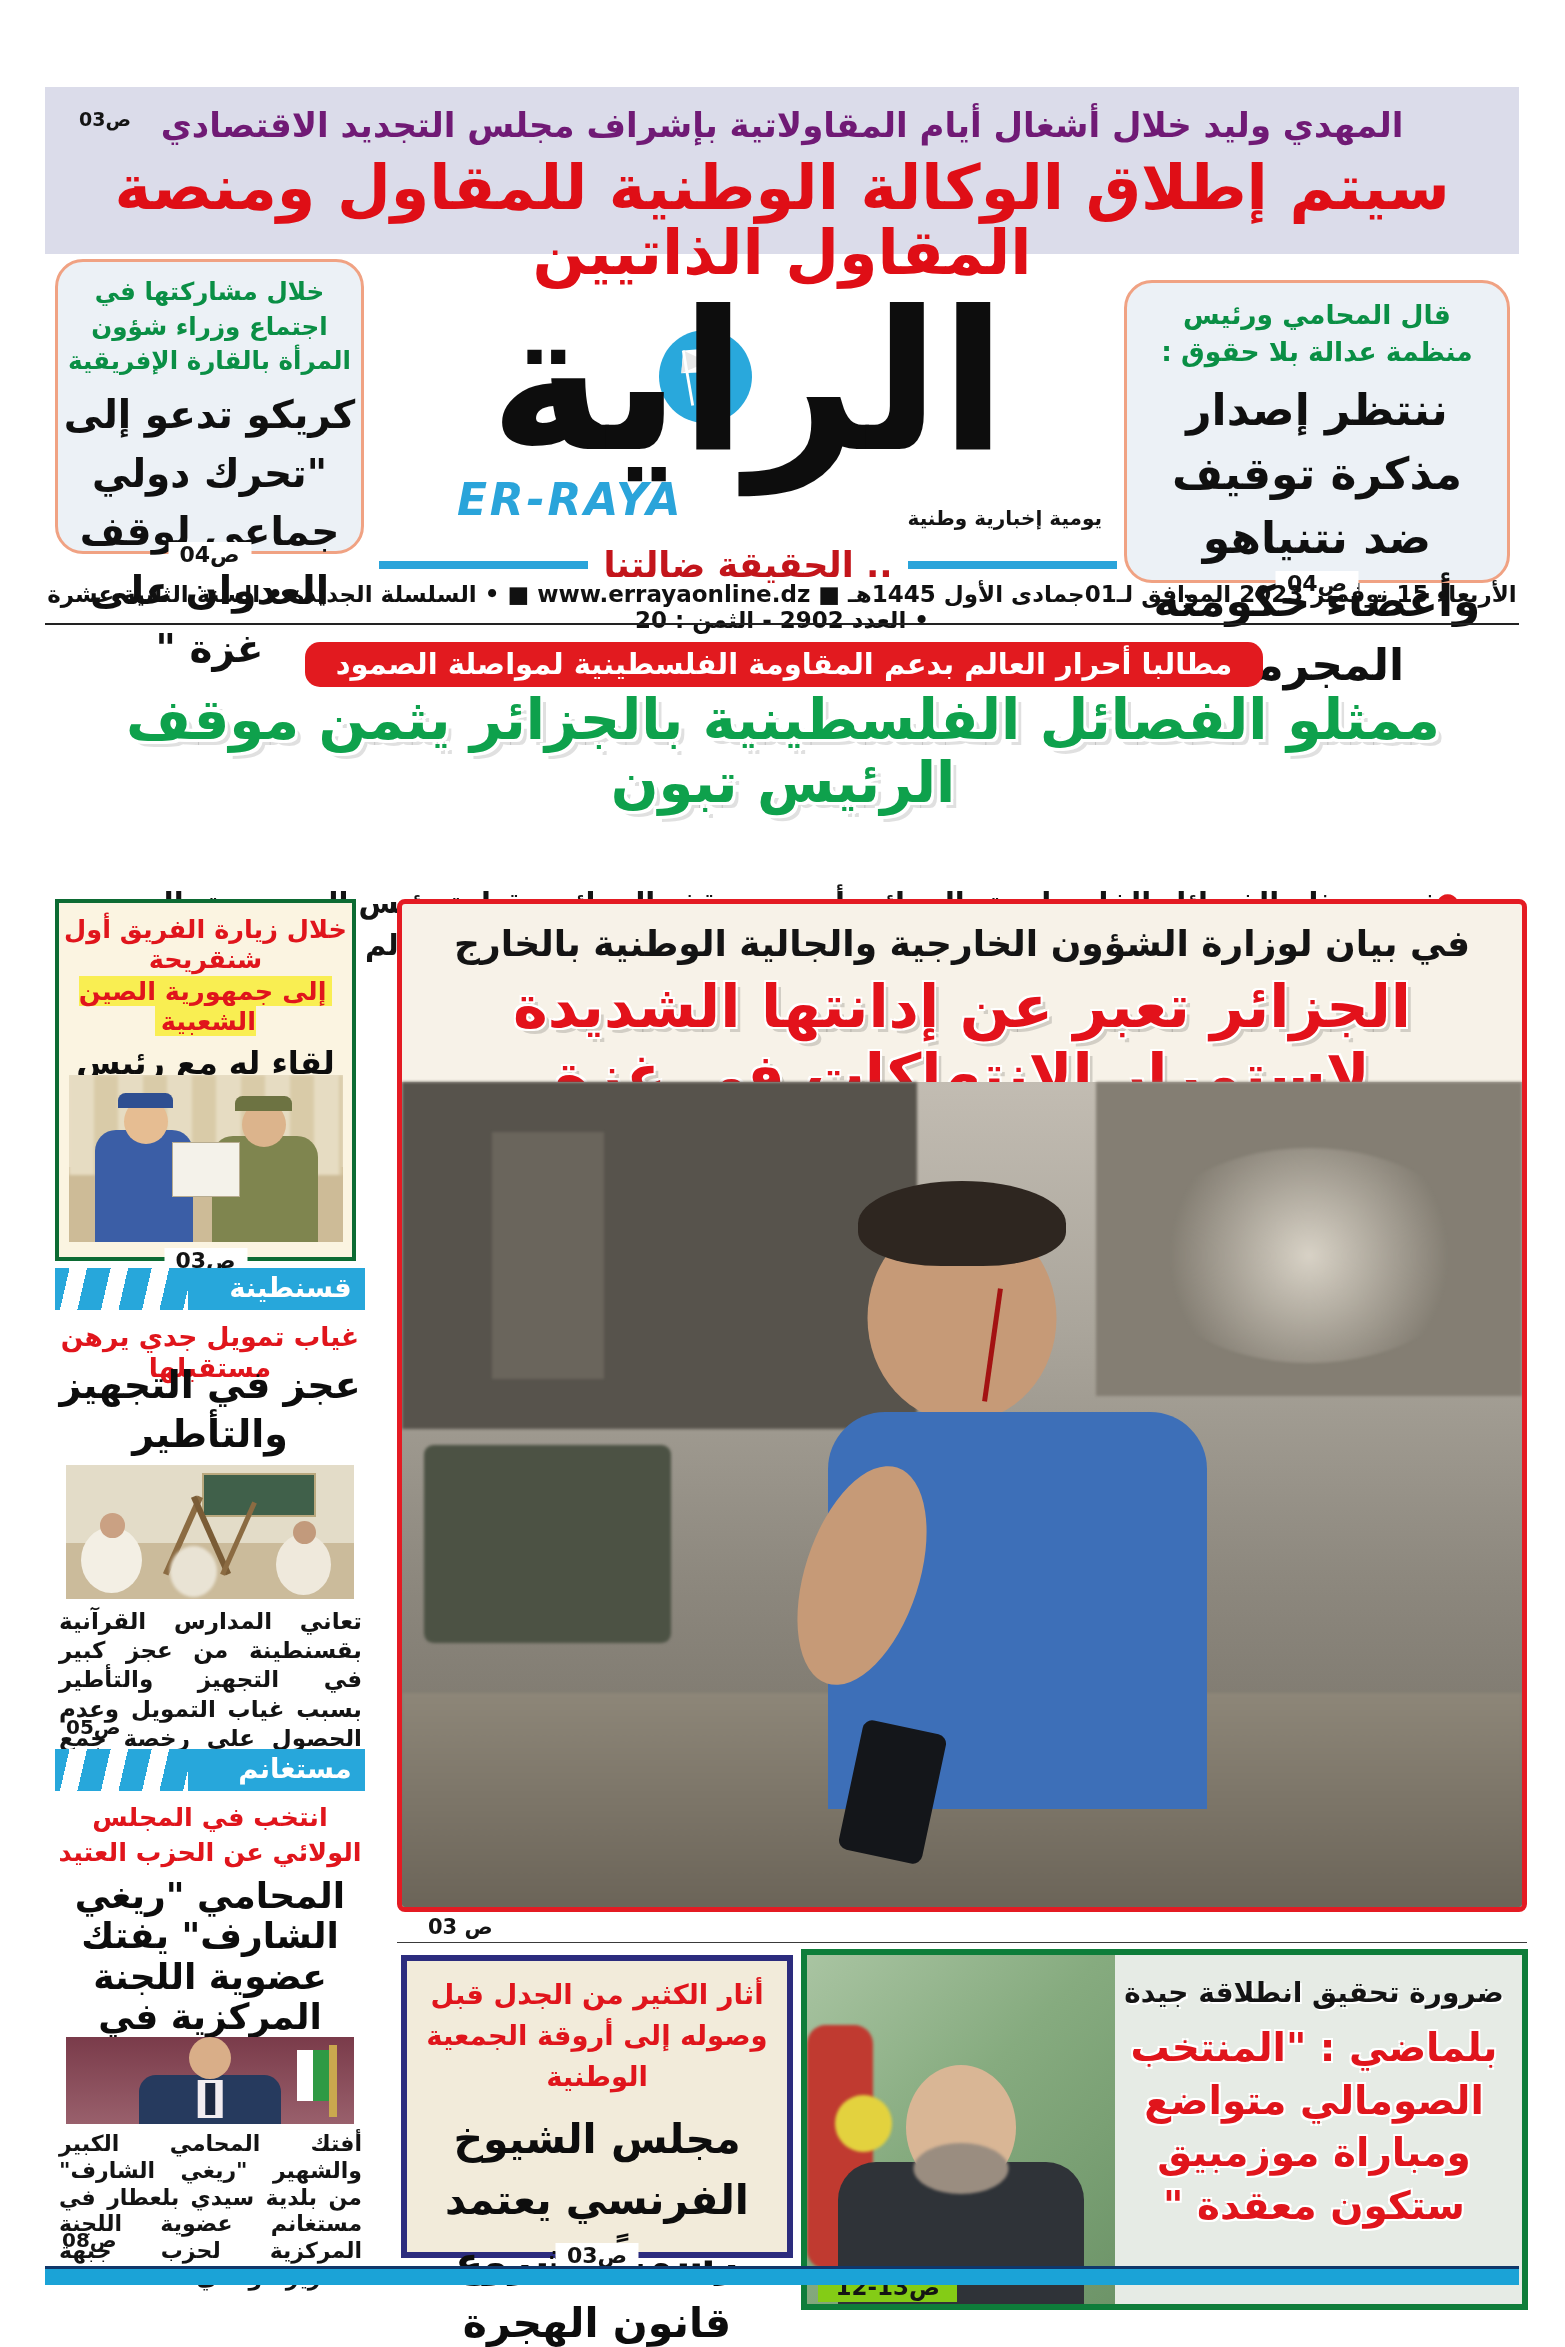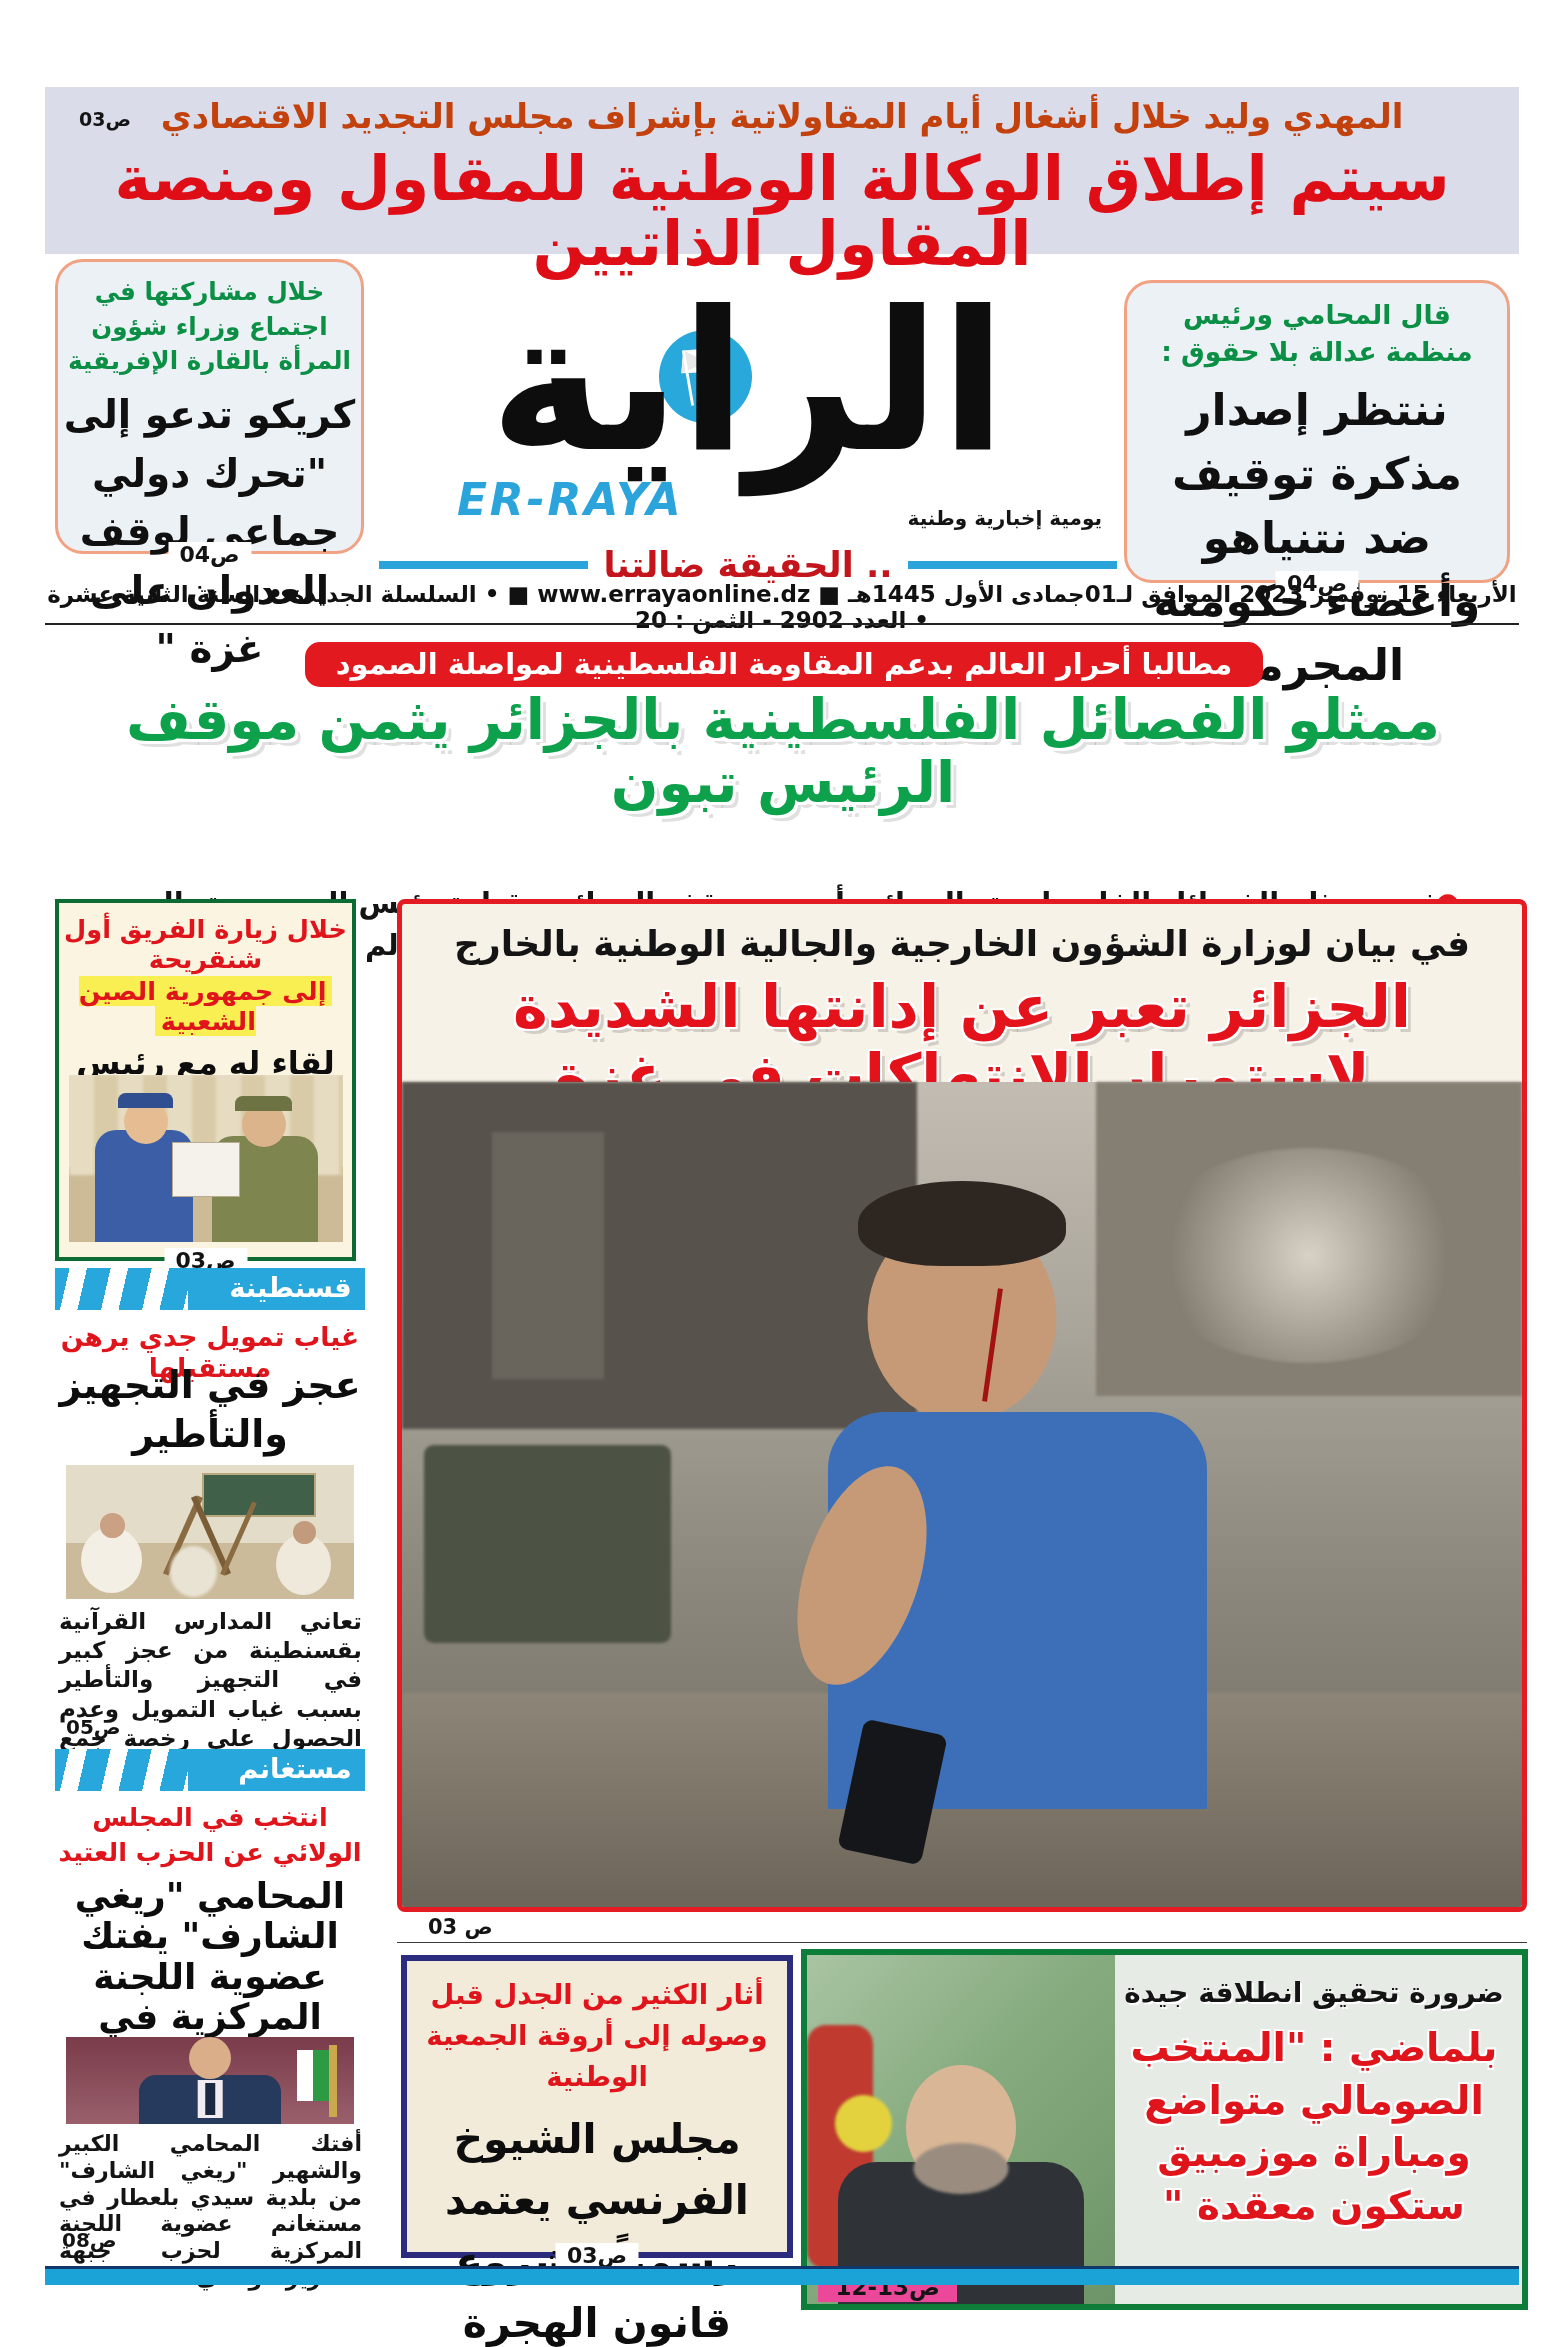--- a/index.html
+++ b/index.html
@@ -6,21 +6,21 @@
   html,body { background:#ffffff; }
   body {
     width:1565px; height:2348px; position:relative;
     font-family:"DejaVu Sans", sans-serif; font-weight:bold;
     direction:rtl; overflow:hidden; color:#141414;
   }
   .abs { position:absolute; }
 
   
   .top-strip { left:45px; top:87px; width:1474px; height:167px; background:#dbdcea; }
-  .top-kicker { padding-top:9px; font-size:34px; text-align:center; color:#c2410c; }
+  .top-kicker { padding-top:18px; font-size:34px; text-align:center; color:#701a75; }
   .top-pref { position:absolute; left:34px; top:21px; font-size:19px; }
   .top-headline { margin-top:9.5px; font-size:62px; line-height:1.05; text-align:center; color:#df0e16; letter-spacing:-0.9px; }
 
   
   .side-box { border:3.8px solid #f0a283; border-radius:28px; background:#ecf1f6; }
   .green-kicker { color:#0a8f45; font-size:24.6px; text-align:center; line-height:1.4; padding:13.2px 9.5px 0; }
   .side-headline { font-size:39px; text-align:center; line-height:1.5; padding:7.6px 5.7px 0; color:#101010; }
   .chip { position:absolute; bottom:-16px; left:50%; transform:translateX(-50%);
           background:#ffffff; padding:0 11.4px; font-size:22px; white-space:nowrap; }
   .left-top-box  { left:55px;  top:259px; width:309px; height:295px; }
@@ -103,21 +103,21 @@
   .senate-headline { margin-top:11.4px; font-size:41px; text-align:center; line-height:1.5; color:#0d0d0d; }
 
   .belmadi-box { left:801px; top:1949px; width:727px; height:361px; border:6.6px solid #0e7d3a; background:#e6ebe5; }
   .belmadi-photo { position:absolute; left:0; top:0; bottom:0; width:308px; overflow:hidden;
                    background:linear-gradient(135deg,#a9c4a2 0%,#86ab7f 45%,#6d9468 100%); }
   .belmadi-text { position:absolute; right:9.5px; top:5.7px; width:397px; }
   .belmadi-kicker { margin-top:15px; font-size:28px; text-align:center; color:#141414;
                     text-shadow:1.9px 1.9px 0 #fff; }
   .belmadi-headline { margin-top:13.2px; font-size:39px; text-align:center; line-height:1.35; color:#e0151c;
                       text-shadow:1.9px 1.9px 0 #fff,-1.9px -1.9px 0 #fff,1.9px -1.9px 0 #fff,-1.9px 1.9px 0 #fff; }
-  .belmadi-pref { position:absolute; left:11.4px; bottom:1.9px; background:#ec4899; padding:1.9px 17px; font-size:23px; }
+  .belmadi-pref { position:absolute; left:11.4px; bottom:1.9px; background:#84cc16; padding:1.9px 17px; font-size:23px; }
 
   .bottom-bar { left:45px; top:2266px; width:1474px; height:19px; background:#1ba3d7; border-top:3.8px solid #10386b; }
 
   
   .ph { position:absolute; }
   .round { border-radius:50%; }
   .soft { filter:blur(1.4px); }
 </style>
 </head>
 <body>

